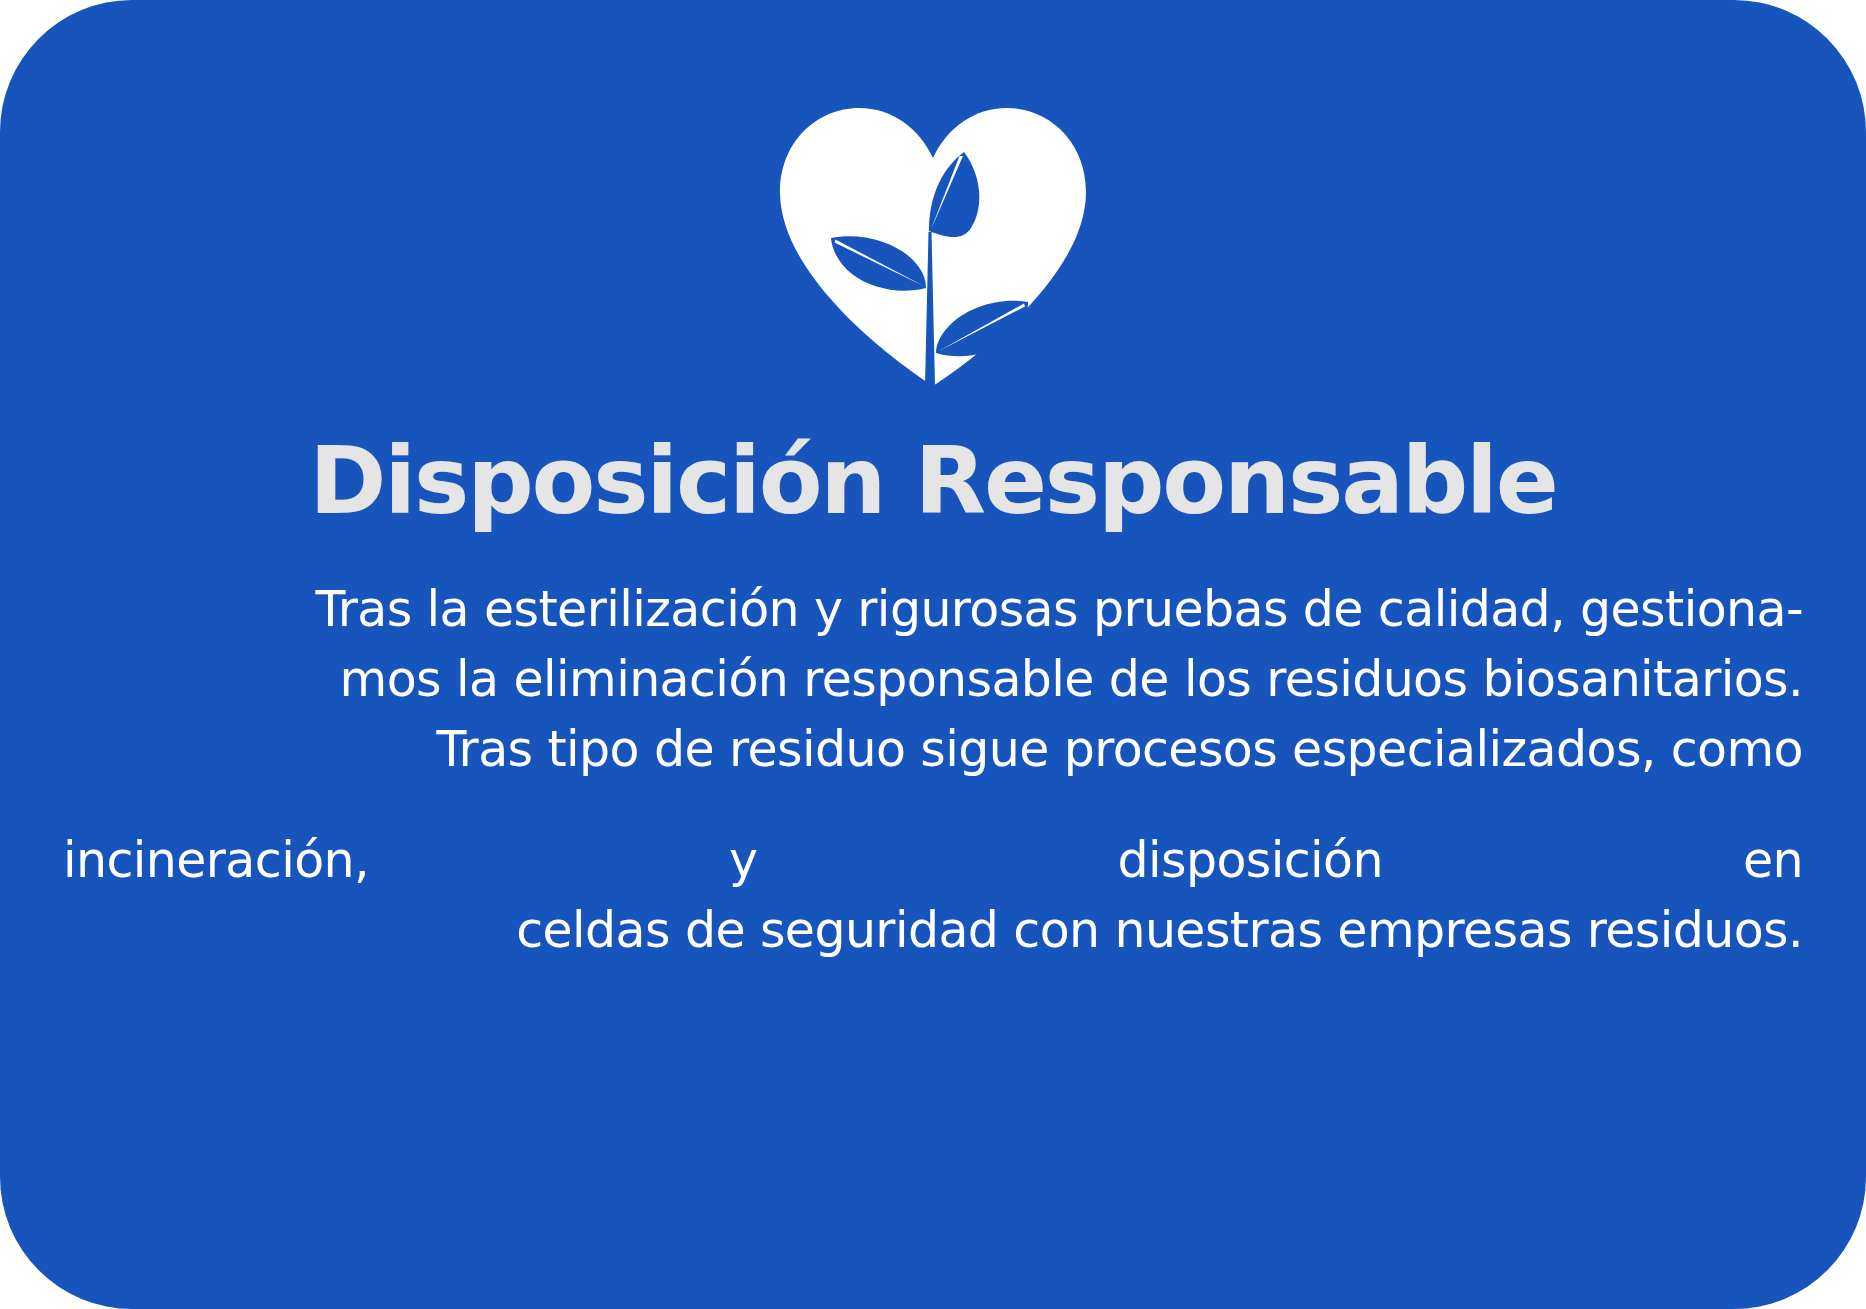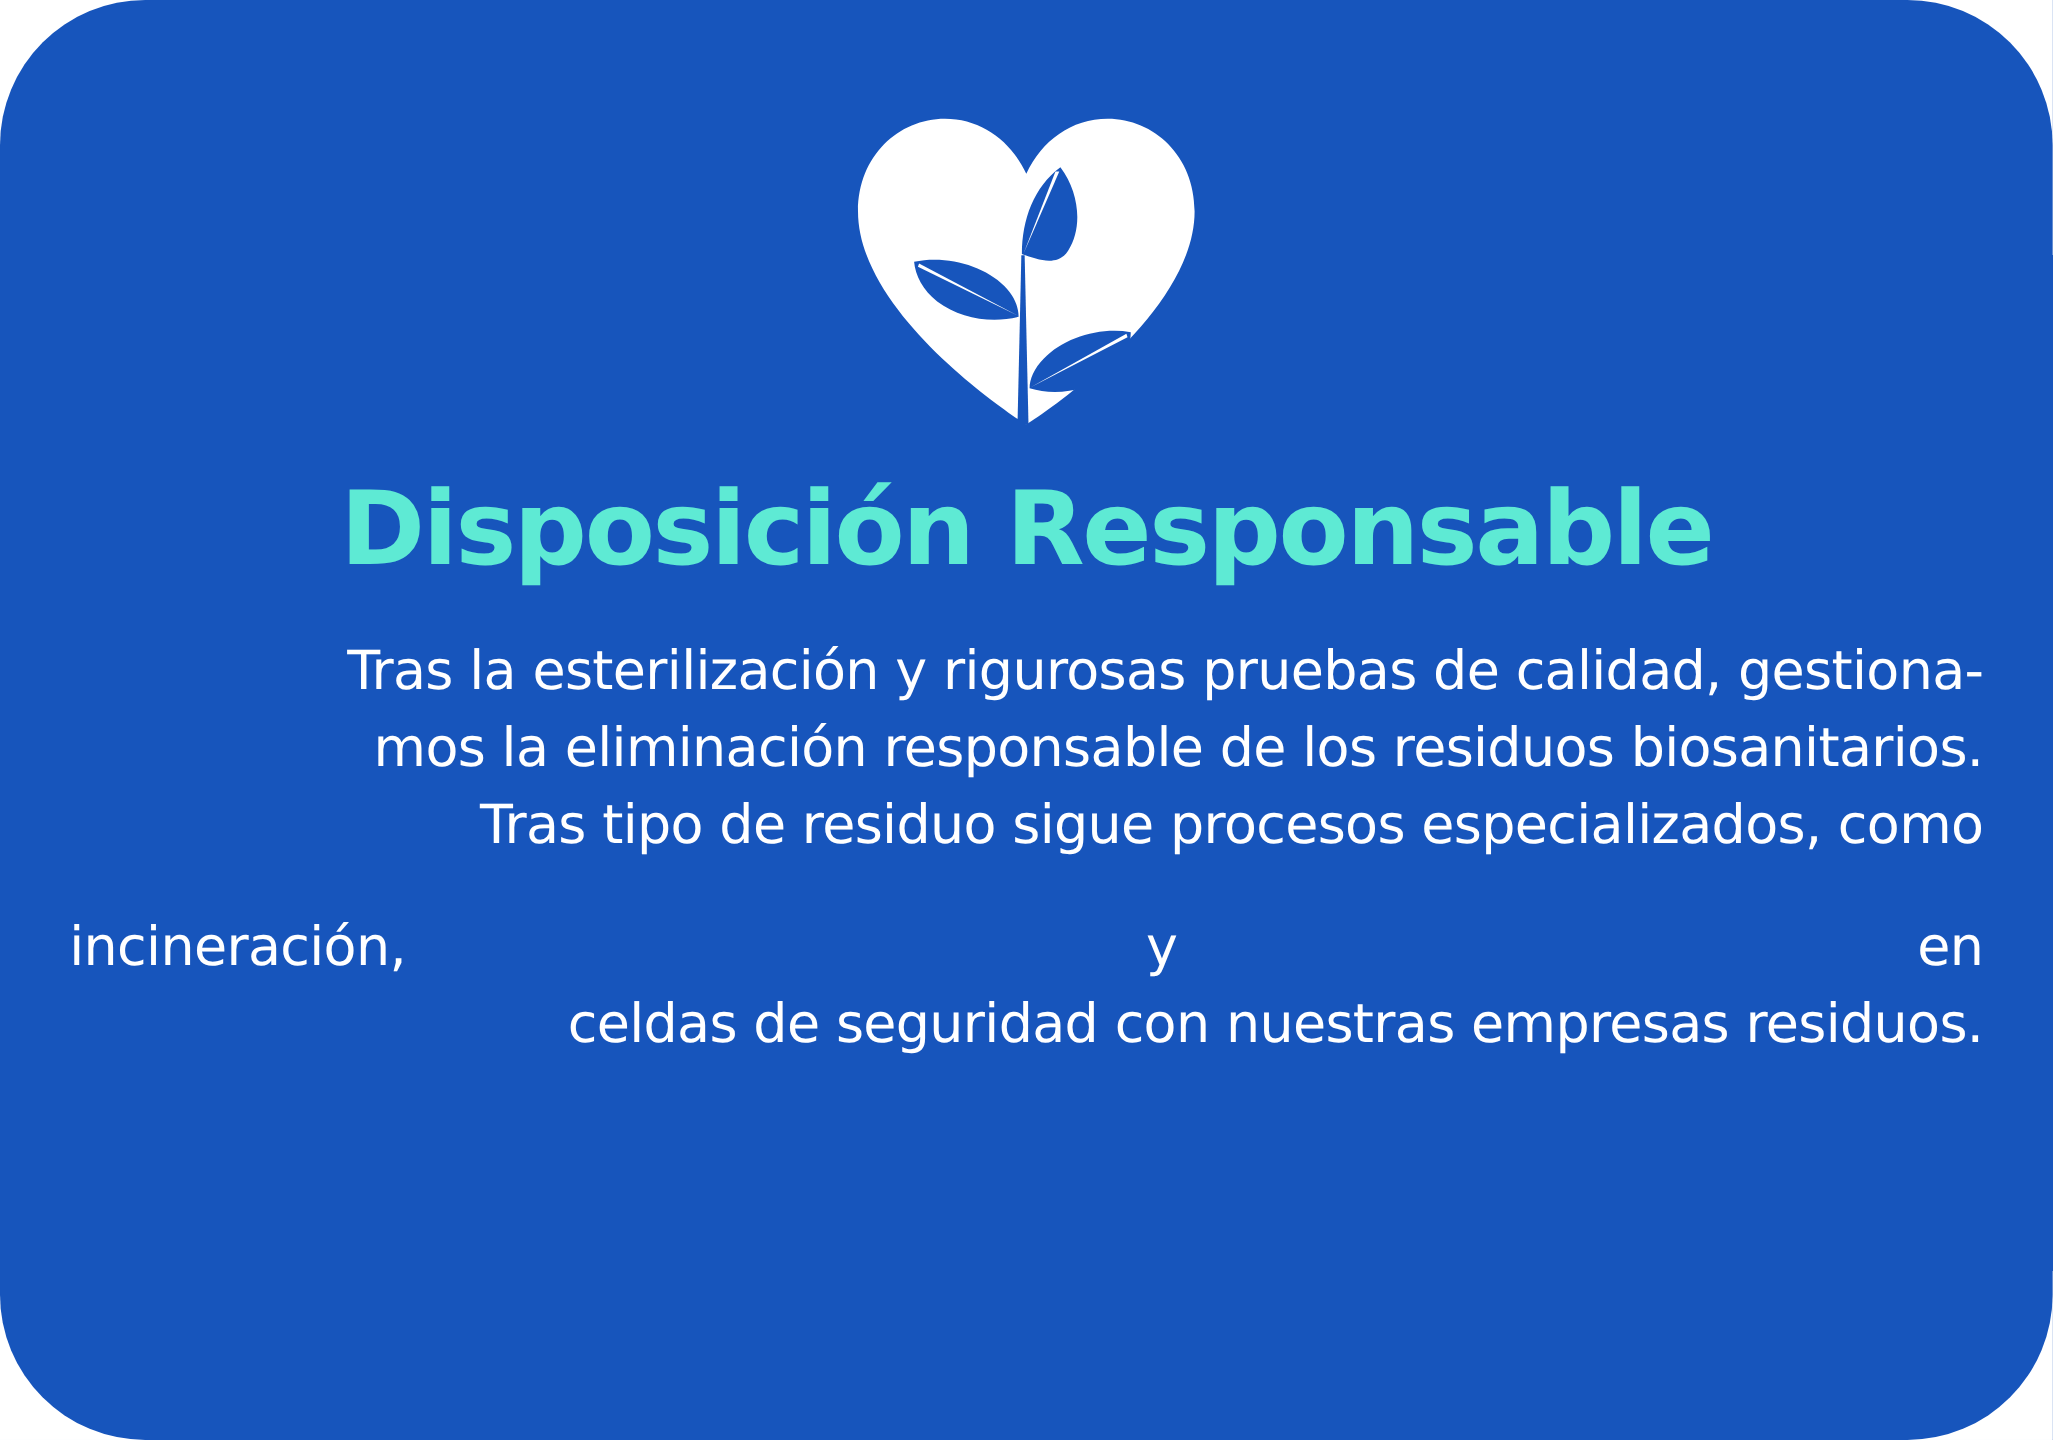--- a/index.html
+++ b/index.html
@@ -41,21 +41,21 @@
     display: block;
     width: 100%;
     height: 100%;
   }
 
   
   .title {
     margin: 0;
     padding: 0;
     margin-top: 46px;
-    color: #5eead4;
+    color: #e5e5e5;
     font-family: "DejaVu Sans", "Liberation Sans", sans-serif;
     font-weight: 700;
     font-size: 93px;
     line-height: 1.06;
     letter-spacing: -2.2px;
     text-align: left;
     white-space: nowrap;
   }
 
   
@@ -131,18 +131,19 @@
 
   <h1 class="title">Disposición Responsable</h1>
 
   <div class="body-copy">
     <span class="line">Tras la esterilización y rigurosas pruebas de calidad, gestiona-</span>
     <span class="line">mos la eliminación responsable de los residuos biosanitarios.</span>
     <span class="line">Tras tipo de residuo sigue procesos especializados, como</span>
     <span class="line justified">
       <span>incineración,</span>
       <span>y</span>
+      <span>disposición</span>
       <span>en</span>
     </span>
     <span class="line">celdas de seguridad con nuestras empresas residuos.</span>
   </div>
 
 </div>
 
 </body></html>

